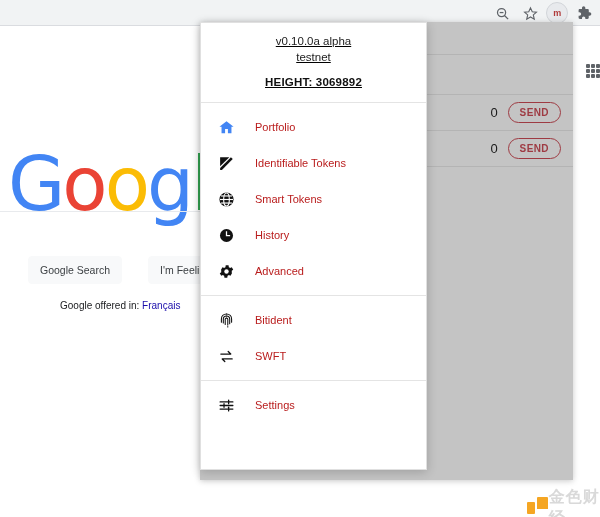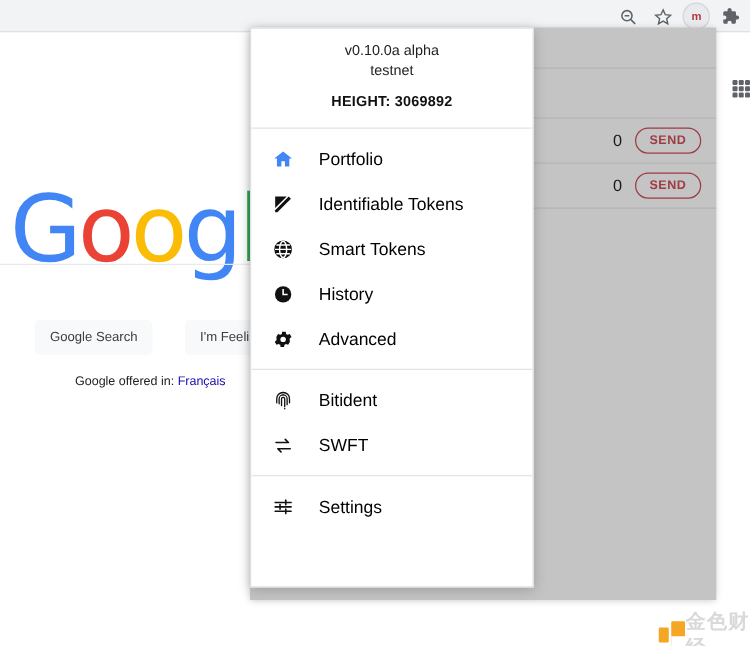--- a/index.html
+++ b/index.html
@@ -199,20 +199,21 @@
     background: #ffffff;
     border: 1px solid #e0e0e0;
     box-shadow: 0 2px 10px rgba(0,0,0,0.20);
     overflow: hidden;
   }
 
   #popup-header {
     padding: 10px 0 14px 0;
     text-align: center;
     border-bottom: 1px solid #e4e4e4;
+    text-decoration: underline;
   }
 
   .ver-line {
     font-size: 11.5px;
     color: #222;
     line-height: 16px;
   }
 
   .height-line {
     font-size: 11.5px;
@@ -239,22 +240,22 @@
     display: flex;
     align-items: center;
     justify-content: center;
     color: #111;
     flex: none;
   }
 
   .menu-icon.accent { color: #4285f4; }
 
   .menu-label {
-    font-size: 14px;
-    color: #000000;
+    font-size: 11px;
+    color: #b91c1c;
     padding-left: 16px;
   }
 
   .section-label {
     font-size: 10.5px;
     color: #777;
     padding: 6px 0 4px 12px;
   }
 
   

